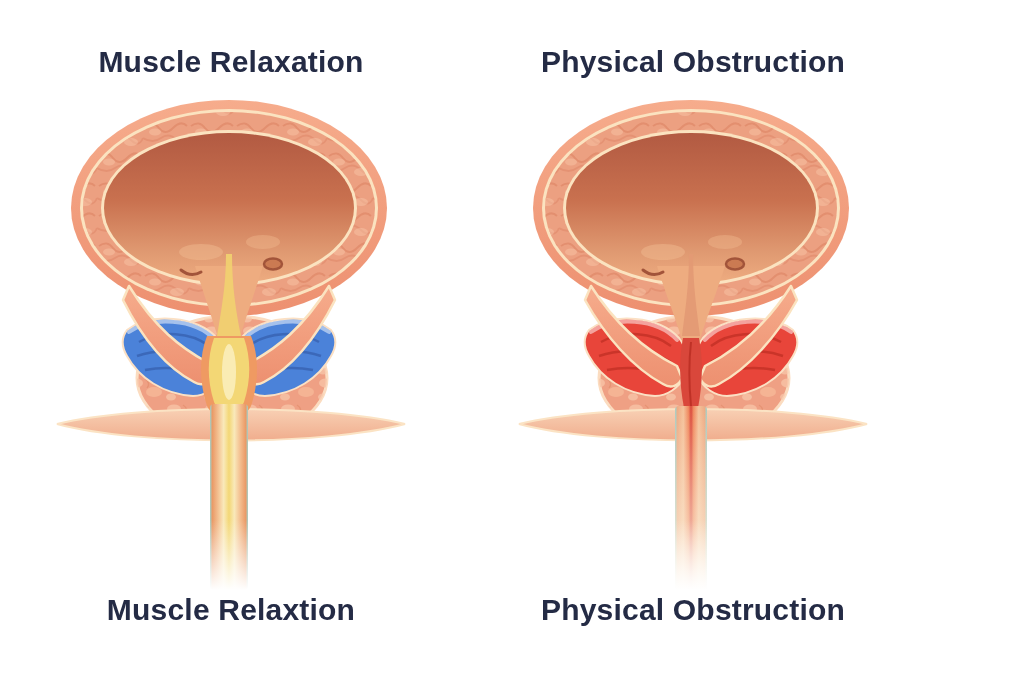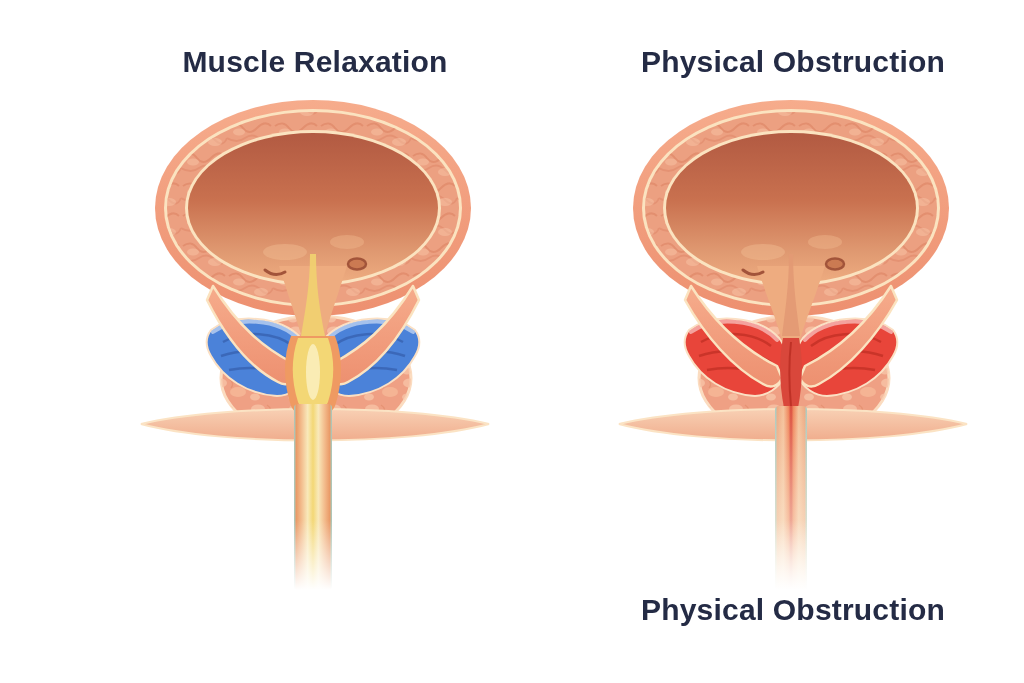--- a/index.html
+++ b/index.html
@@ -1,20 +1,19 @@
 <!DOCTYPE html>
 <html><head>
 <meta charset="utf-8">
 <style>
   html,body{margin:0;padding:0;background:#ffffff;}
   .figure{
     width:1024px;height:642px;background:#ffffff;overflow:hidden;
-    display:flex;justify-content:flex-end;
+    display:flex;justify-content:flex-start;
     font-family:"Liberation Sans","DejaVu Sans",sans-serif;
-    gap:16px;
   }
   .panel{width:462px;display:flex;flex-direction:column;align-items:center;}
   .title,.caption{
     color:#242b45;font-size:30px;font-weight:600;letter-spacing:.2px;
     margin:0;line-height:36px;white-space:nowrap;
   }
   .title{margin-top:44px;}
   .caption{margin-top:2px;}
   .art{margin-top:10px;width:360px;height:500px;}
   svg{display:block;}
@@ -117,20 +116,21 @@
           <path d="M156,246 C148,266 148,292 156,316 C163,332 193,332 200,316 C208,292 208,266 200,246 Z" fill="#ef9a62"></path>
           <path d="M163,248 C156,268 156,290 163,312 C169,326 187,326 193,312 C200,290 200,268 193,248 Z" fill="#f3d775"></path>
           <ellipse cx="178" cy="282" rx="7" ry="28" fill="#faf0c0" opacity="0.85"></ellipse>
           <rect x="159" y="314" width="38" height="186" rx="4" fill="url(#p0tube)"></rect>
         </g>
 
         <rect x="0" y="430" width="360" height="70" fill="url(#p0fade)"></rect>
       </svg>
     </div>
 
+    <h3 class="caption">Muscle Relaxtion</h3>
   </section>
 
   <section class="panel">
     <h2 class="title">Physical Obstruction</h2>
 
     <div class="art">
       <svg width="360" height="500" viewBox="0 0 360 500">
         <defs>
           <linearGradient id="p1wall" x1="0" y1="0" x2="0" y2="1">
             <stop offset="0" stop-color="#f6ac8c"></stop>

